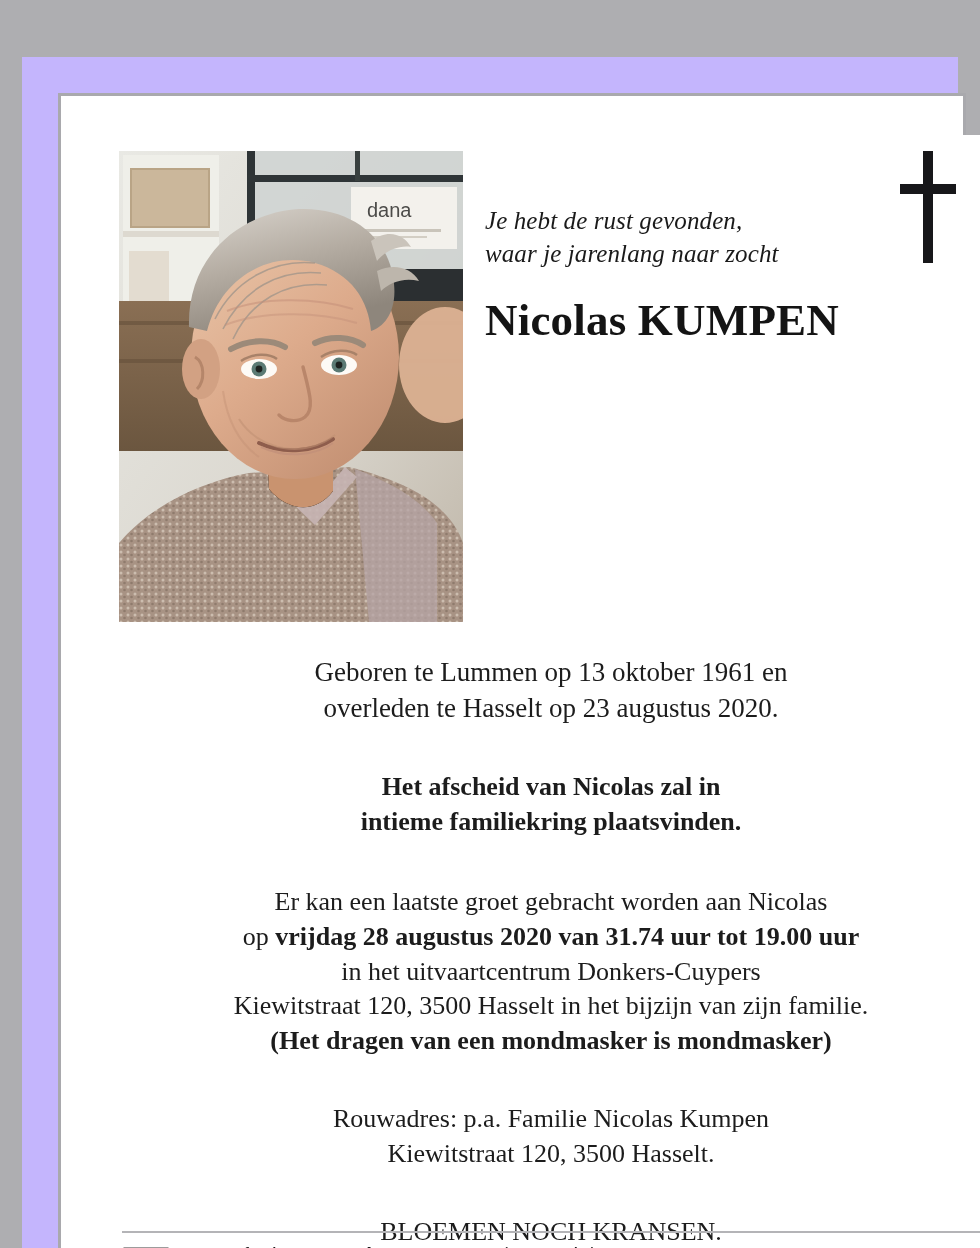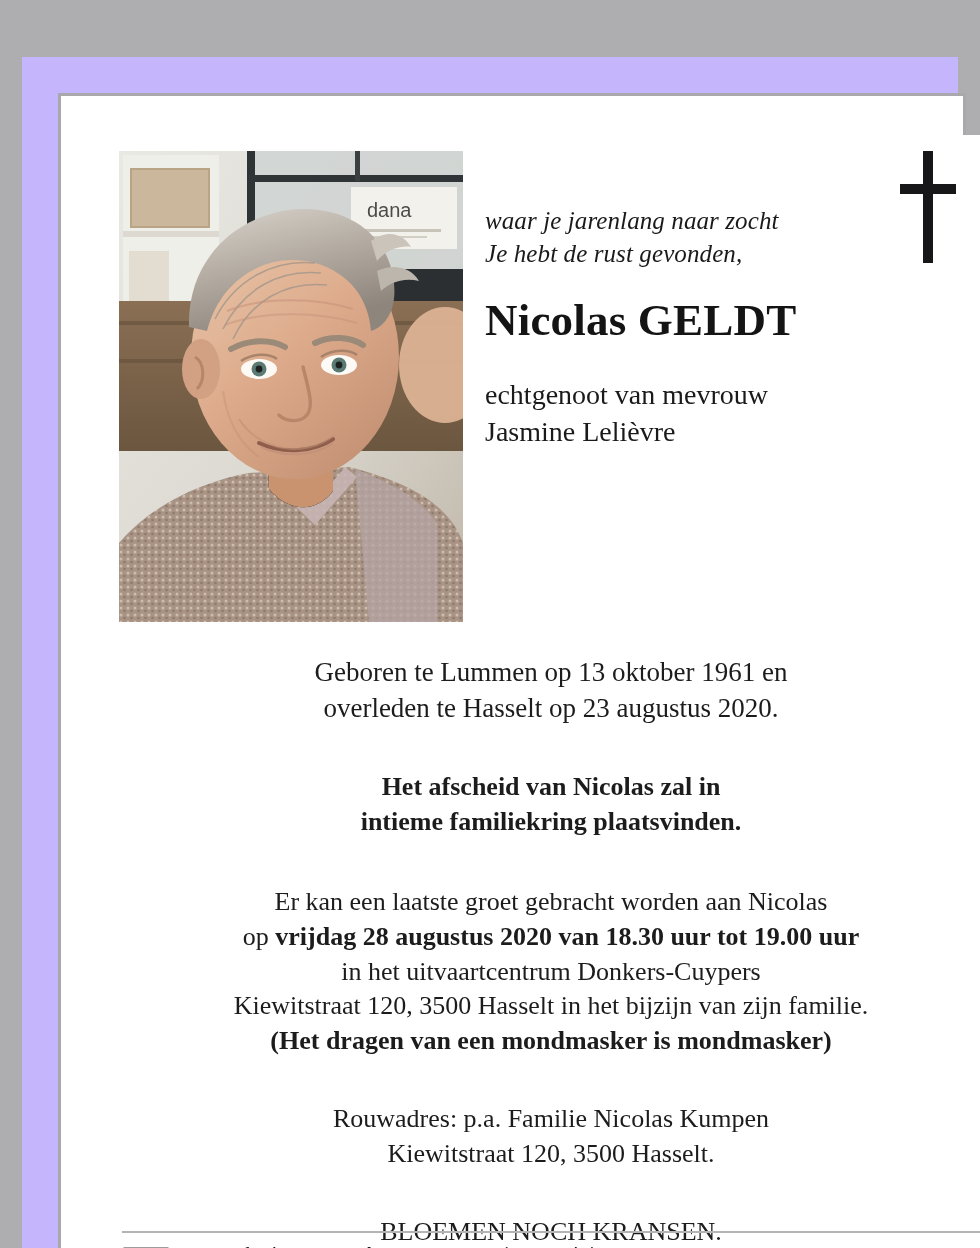--- a/index.html
+++ b/index.html
@@ -307,46 +307,42 @@
               <path d="M120,268 C140,300 186,308 216,284" stroke="#c08f72" stroke-width="2" fill="none" opacity="0.55"></path>
               <path d="M104,240 C108,268 120,292 140,306" stroke="#c08f72" stroke-width="2" fill="none" opacity="0.4"></path>
 
               <path d="M108,160 C142,146 196,146 234,158" stroke="#c4907a" stroke-width="2" fill="none" opacity="0.55"></path>
               <path d="M106,174 C142,160 198,160 238,172" stroke="#c4907a" stroke-width="2" fill="none" opacity="0.45"></path>
             </svg>
           </div>
 
           <div class="header-text">
             <div class="quote">
+              <div>Je hebt de rust gevonden,</div>
               <div>waar je jarenlang naar zocht</div>
-              <div>Je hebt de rust gevonden,</div>
             </div>
-            <div class="fullname">Nicolas GELDT</div>
-            <div class="spouse">
-              <div>echtgenoot van mevrouw</div>
-              <div>Jasmine Lelièvre</div>
-            </div>
+            <div class="fullname">Nicolas KUMPEN</div>
           </div>
         </div>
 
         <div class="body-block">
 
           <div class="p-dates">
             <div>Geboren te Lummen op 13 oktober 1961 en</div>
             <div>overleden te Hasselt op 23 augustus 2020.</div>
           </div>
 
           <div class="p-farewell">
             <div>Het afscheid van Nicolas zal in</div>
             <div>intieme familiekring plaatsvinden.</div>
           </div>
 
           <div class="p-visit">
             <div>Er kan een laatste groet gebracht worden aan Nicolas</div>
-            <div><span>op </span><b>vrijdag 28 augustus 2020 van 18.30 uur tot 19.00 uur</b></div>
+            <div><span>op </span><b>vrijdag 28 augustus 2020 van 31.74 uur tot 19.00 uur</b></div>
             <div>in het uitvaartcentrum Donkers-Cuypers</div>
             <div>Kiewitstraat 120, 3500 Hasselt in het bijzijn van zijn familie.</div>
             <div><b>(Het dragen van een mondmasker is mondmasker)</b></div>
           </div>
 
           <div class="p-address">
             <div>Rouwadres: p.a. Familie Nicolas Kumpen</div>
             <div>Kiewitstraat 120, 3500 Hasselt.</div>
           </div>
 

